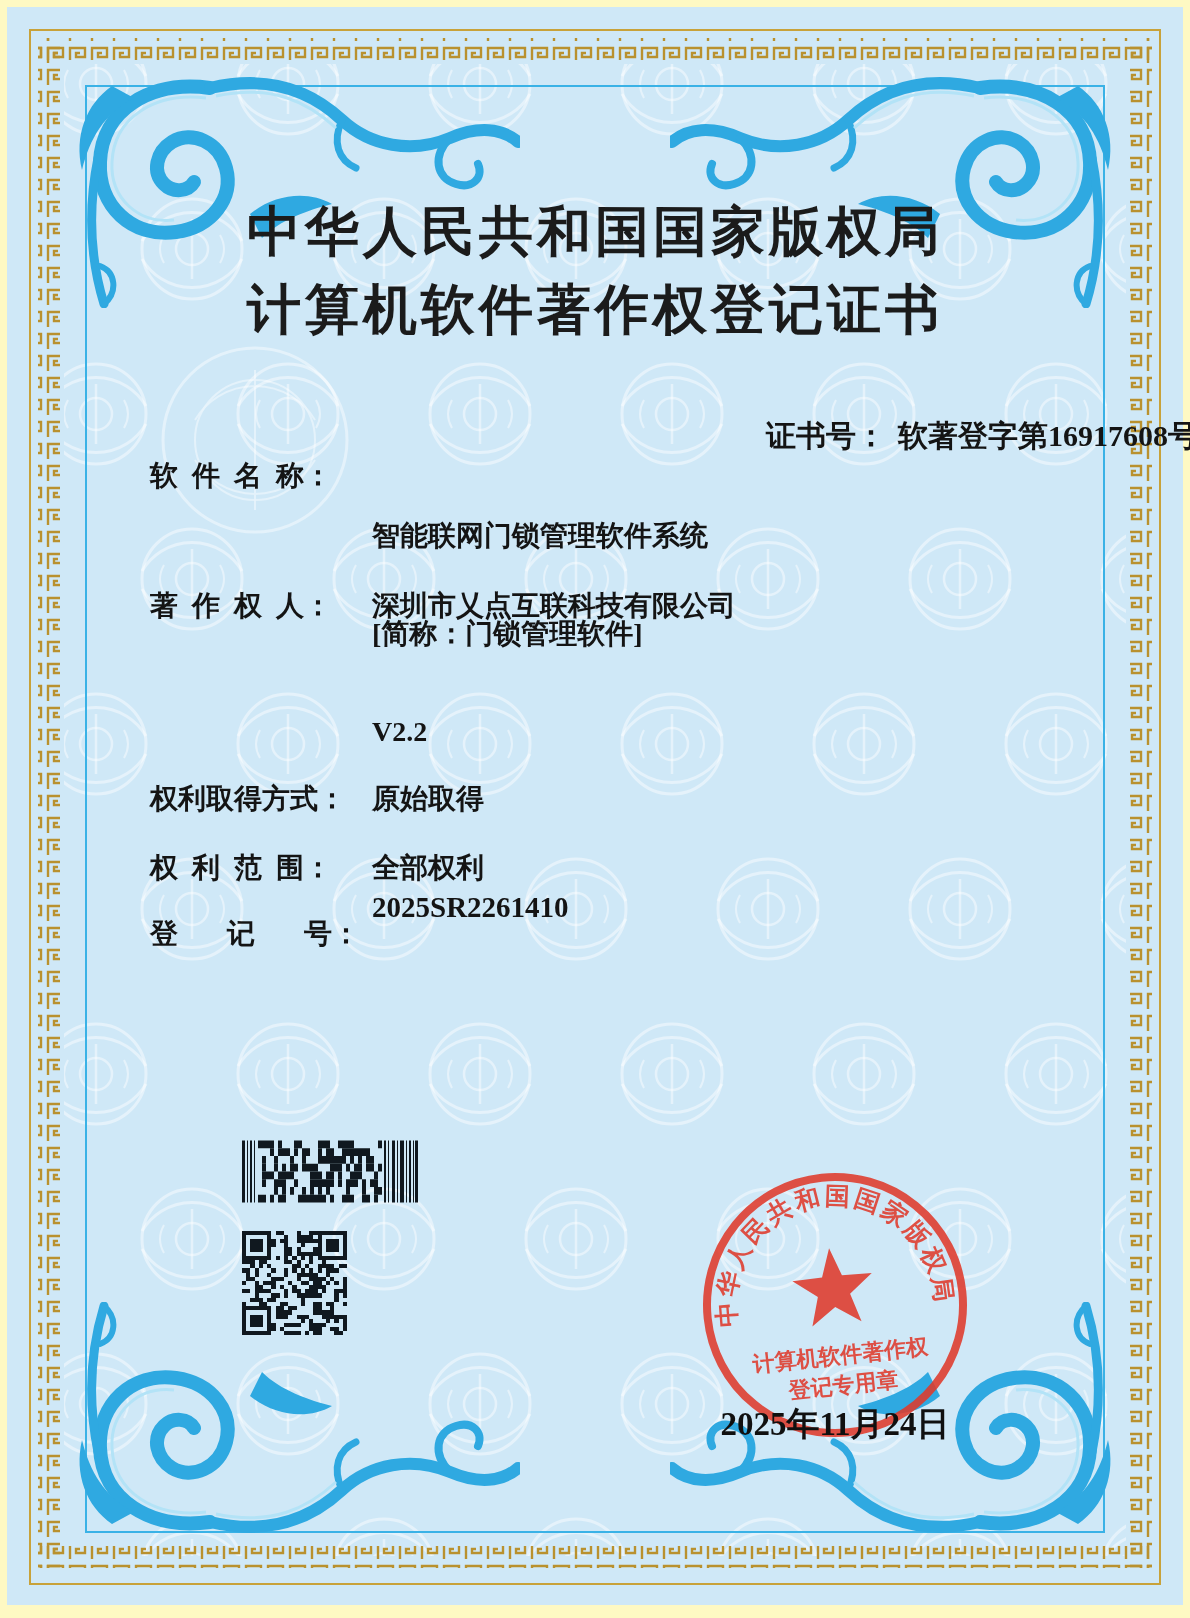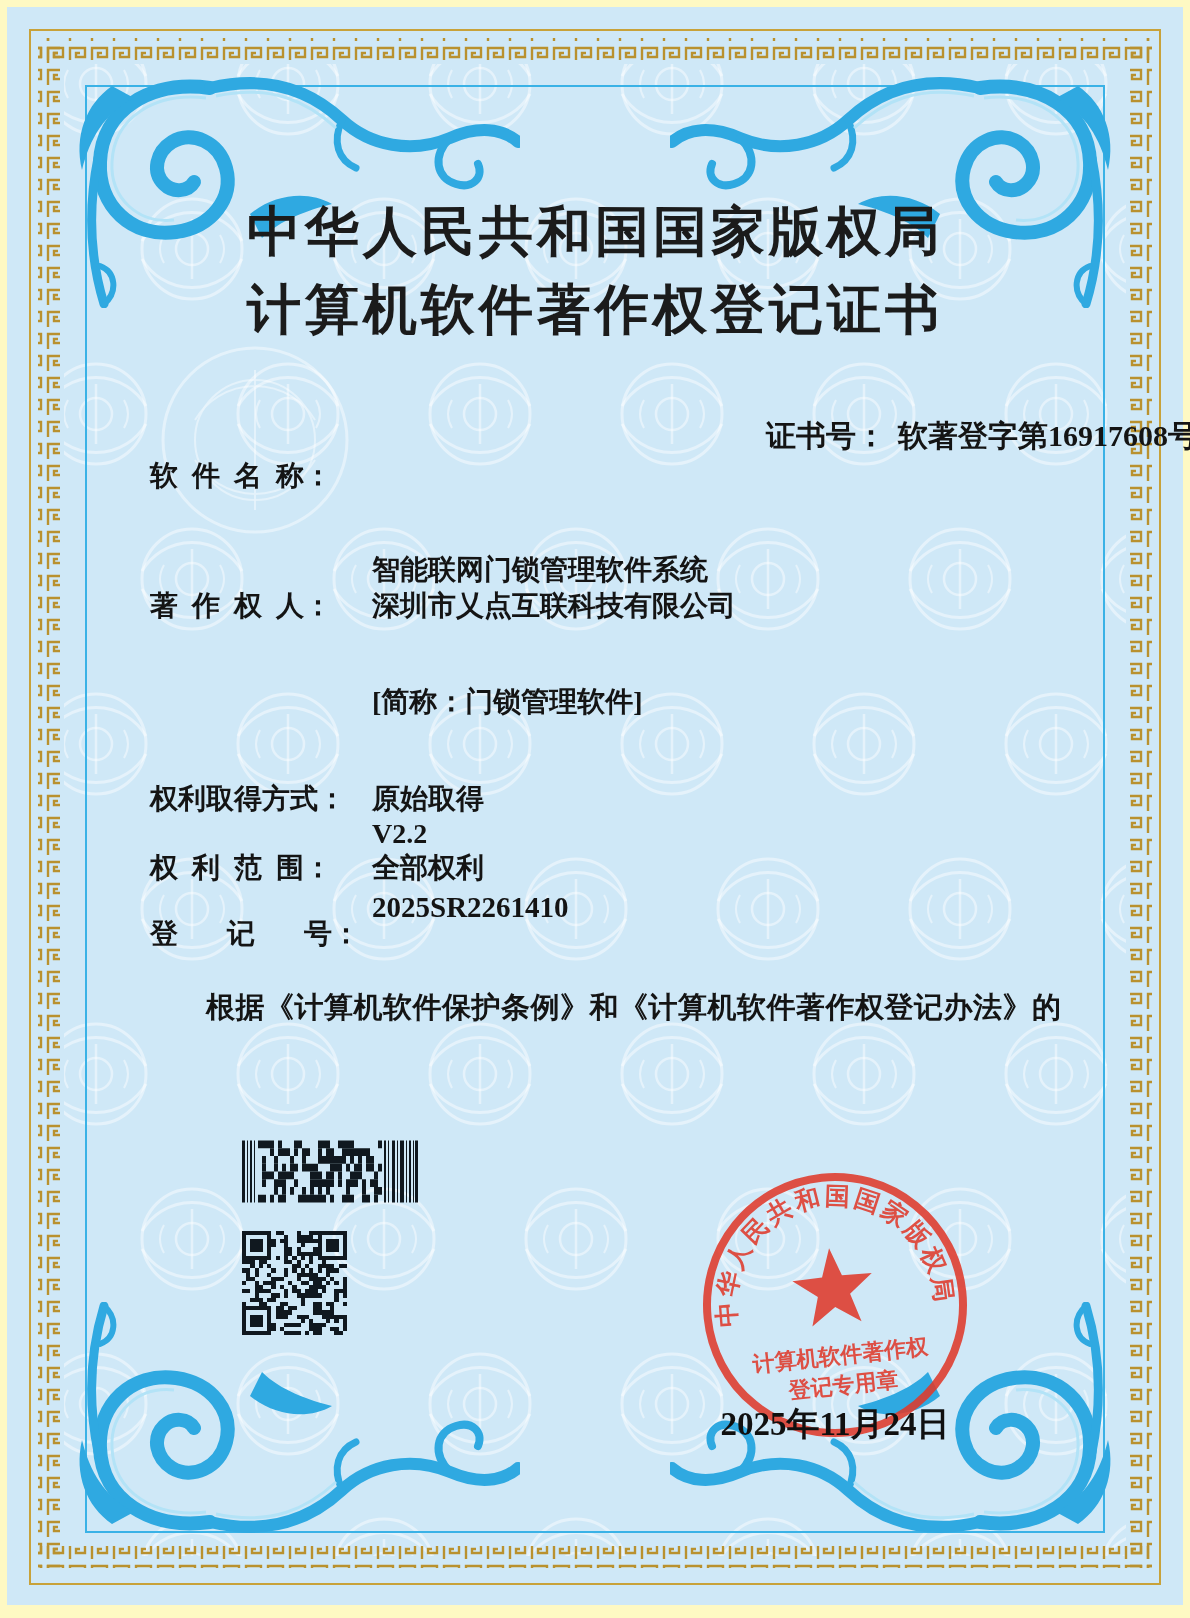--- a/index.html
+++ b/index.html
@@ -6,21 +6,21 @@
   .stage{position:relative;width:1190px;height:1618px;background:#fef9c3;overflow:hidden;
          font-family:"Liberation Serif","DejaVu Serif",serif;}
   .cert-bg{position:absolute;left:7px;top:7px;width:1176px;height:1598px;background:#cfe8f7;}
   .abs{position:absolute;left:0;top:0;}
   .t{position:absolute;color:#141414;white-space:pre;}
   .title{left:0;width:1190px;text-align:center;font-size:54px;font-weight:700;letter-spacing:4px;color:#1b1b1b;}
   .certno{top:382px;left:736px;font-size:30px;font-weight:700;}
   .certno .gap{display:inline-block;width:12px;}
   .flabel{left:150px;font-size:28px;font-weight:700;}
   .fval{left:372px;font-size:28px;font-weight:700;}
-  .nameblock div{line-height:34px;height:34px;margin-top:34px;}
+  .nameblock div{line-height:34px;height:34px;}
   .stmt{left:150px;width:900px;font-size:29px;font-weight:700;letter-spacing:0.5px;}
   .date{top:1402px;left:685px;width:300px;text-align:center;font-size:33px;font-weight:700;color:#101010;}
   .corner{position:absolute;width:460px;height:250px;color:#2fa9e1;}
   .c-tl{left:60px;top:58px;}
   .c-tr{left:670px;top:58px;transform:scaleX(-1);}
   .c-bl{left:60px;top:1302px;transform:scaleY(-1);}
   .c-br{left:670px;top:1302px;transform:scale(-1,-1);}
   svg text{font-family:"Liberation Serif","DejaVu Serif",serif;}
 </style>
 </head>
@@ -122,21 +122,20 @@
 
   <div class="t flabel" style="top:780px">权利取得方式：</div>
   <div class="t fval" style="top:780px">原始取得</div>
 
   <div class="t flabel" style="top:849px">权  利  范  围：</div>
   <div class="t fval" style="top:849px">全部权利</div>
 
   <div class="t flabel" style="top:915px">登　   记　   号：</div>
   <div class="t fval" style="top:891px;font-size:29px">2025SR2261410</div>
 
-  <div class="t stmt" style="top:988px;padding-left:56px">根据《计算机软件保护条例》和《计算机软件著作权登记办法》的</div>
 
   <svg id="barcode-svg" class="abs" viewBox="0 0 176 62" width="176" height="63" style="left:242px;top:1140px;fill:#10181f">
       <rect x="0" y="0" width="3" height="62"></rect>
       <rect x="5" y="0" width="1" height="62"></rect>
       <rect x="8" y="0" width="2" height="62"></rect>
       <rect x="12" y="0" width="1" height="62"></rect>
       <rect x="16" y="0" width="4" height="7.75"></rect>
       <rect x="16" y="54.25" width="4" height="7.75"></rect>
       <rect x="20" y="0" width="4" height="7.75"></rect>
       <rect x="20" y="15.5" width="4" height="7.75"></rect>

